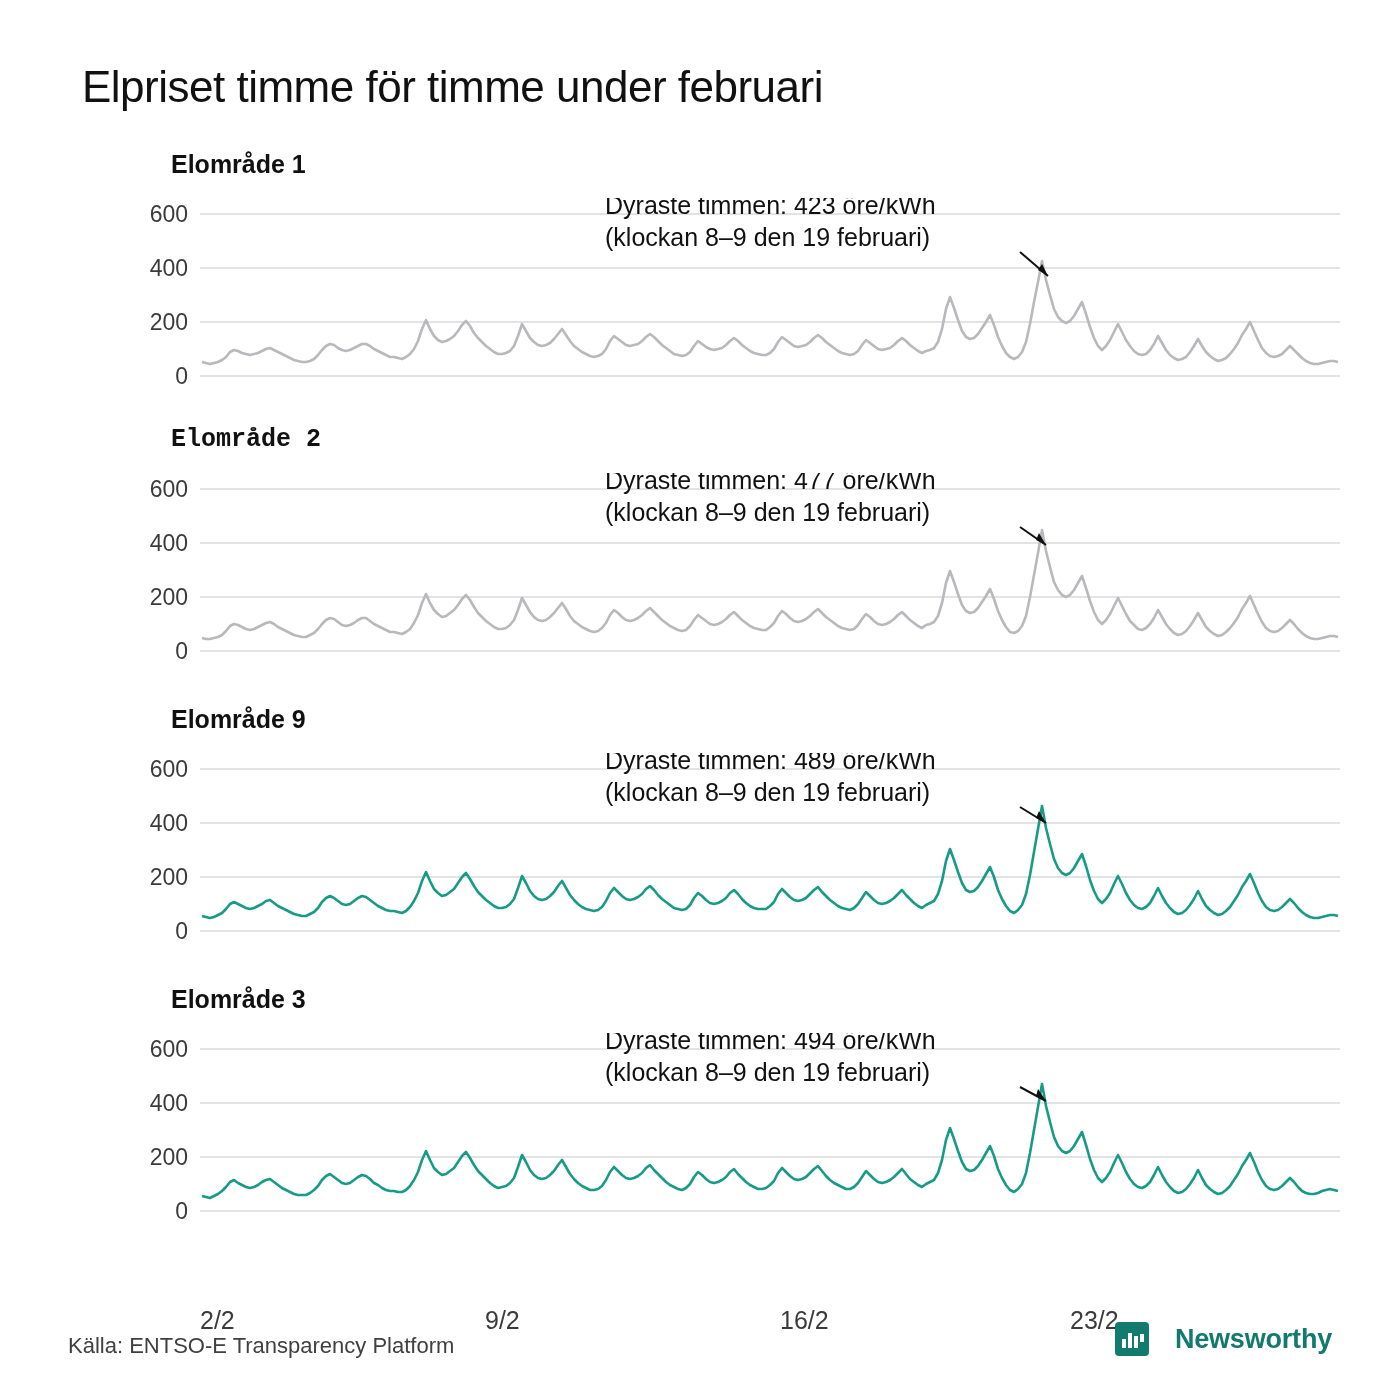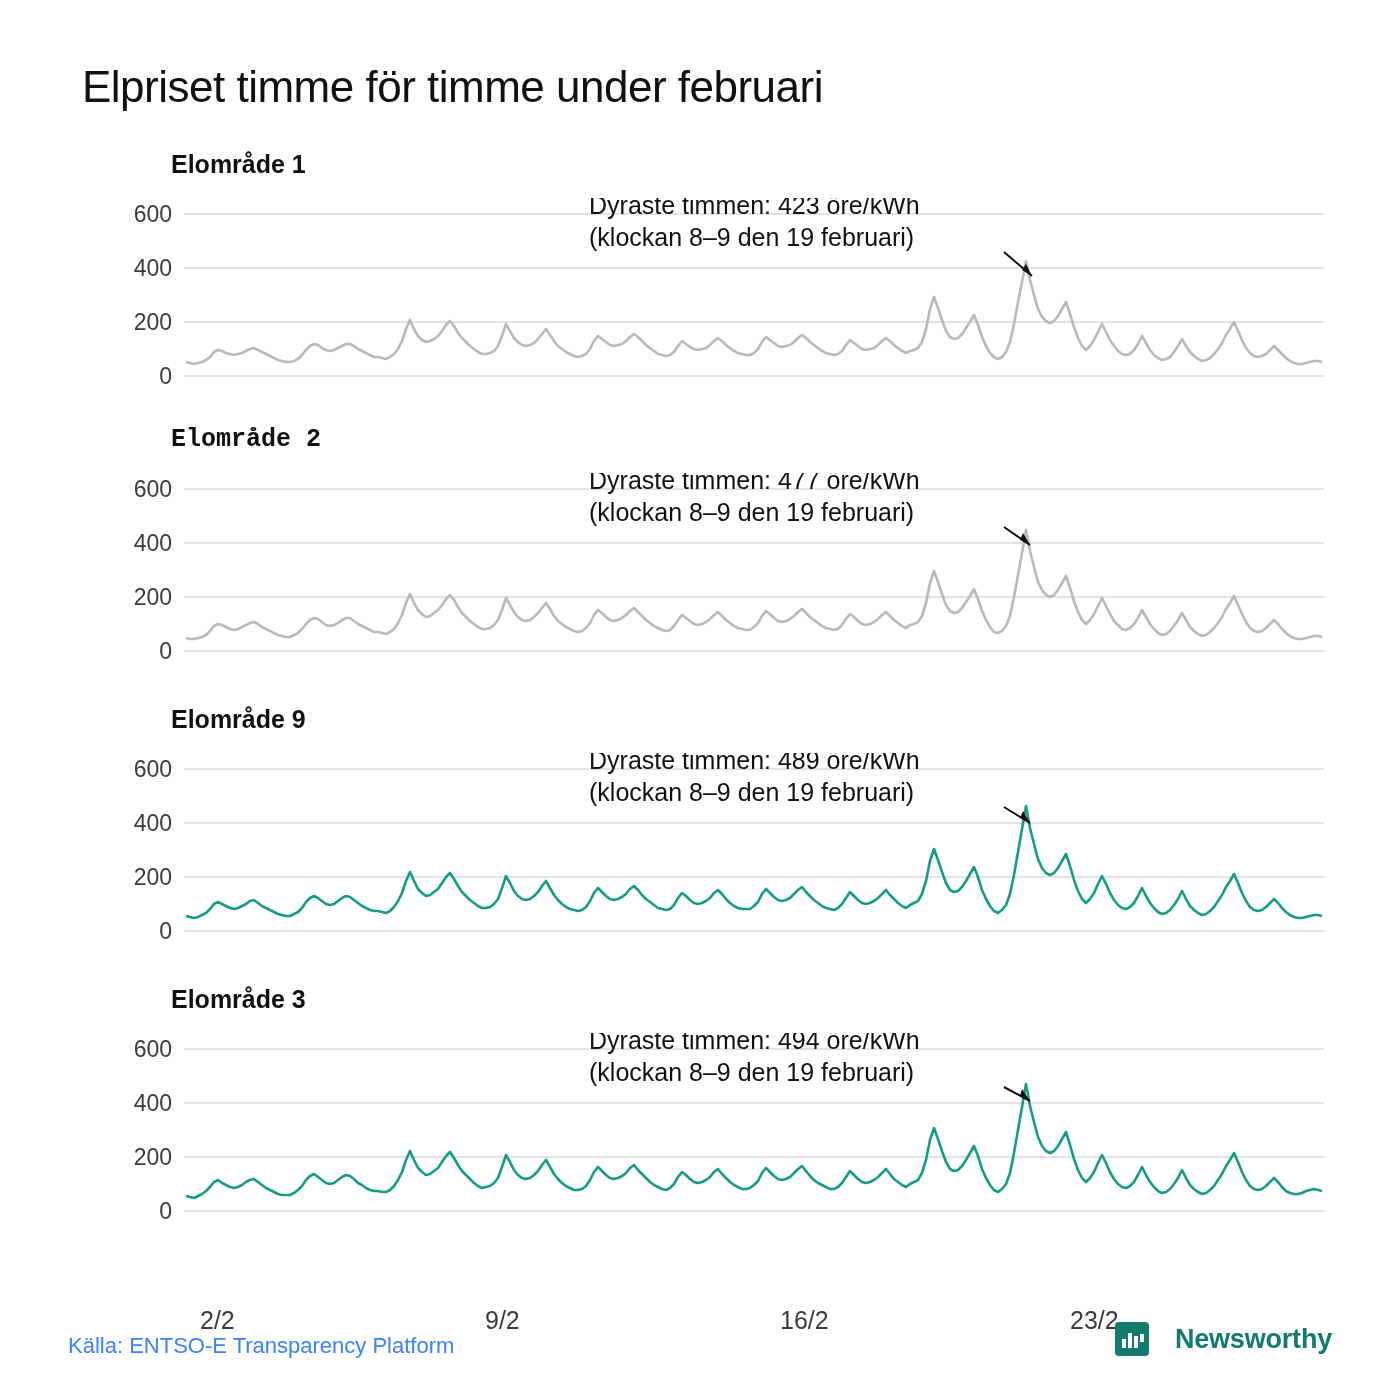--- a/index.html
+++ b/index.html
@@ -38,21 +38,21 @@
   .panel-title {
     position: absolute;
     left: 148px;
     font-size: 25px;
     font-weight: bold;
     color: #111111;
     margin-left: 23px;
   }
   .plot {
     position: absolute;
-    left: 124px;
+    left: 140px;
     width: 1200px;
   }
   .plot svg {
     display: block;
   }
   .axis-label {
     font-size: 23px;
     fill: #3b3b3b;
     font-family: "Liberation Sans", sans-serif;
   }
@@ -71,21 +71,21 @@
   .xtick {
     font-size: 25px;
     fill: #3b3b3b;
     font-family: "Liberation Sans", sans-serif;
   }
   .source {
     position: absolute;
     left: 68px;
     top: 1333px;
     font-size: 22px;
-    color: #3b82f6;
+    color: #404040;
   }
   .brand {
     position: absolute;
     right: 68px;
     top: 1322px;
     display: flex;
     align-items: center;
     gap: 10px;
   }
   .brand-name {

